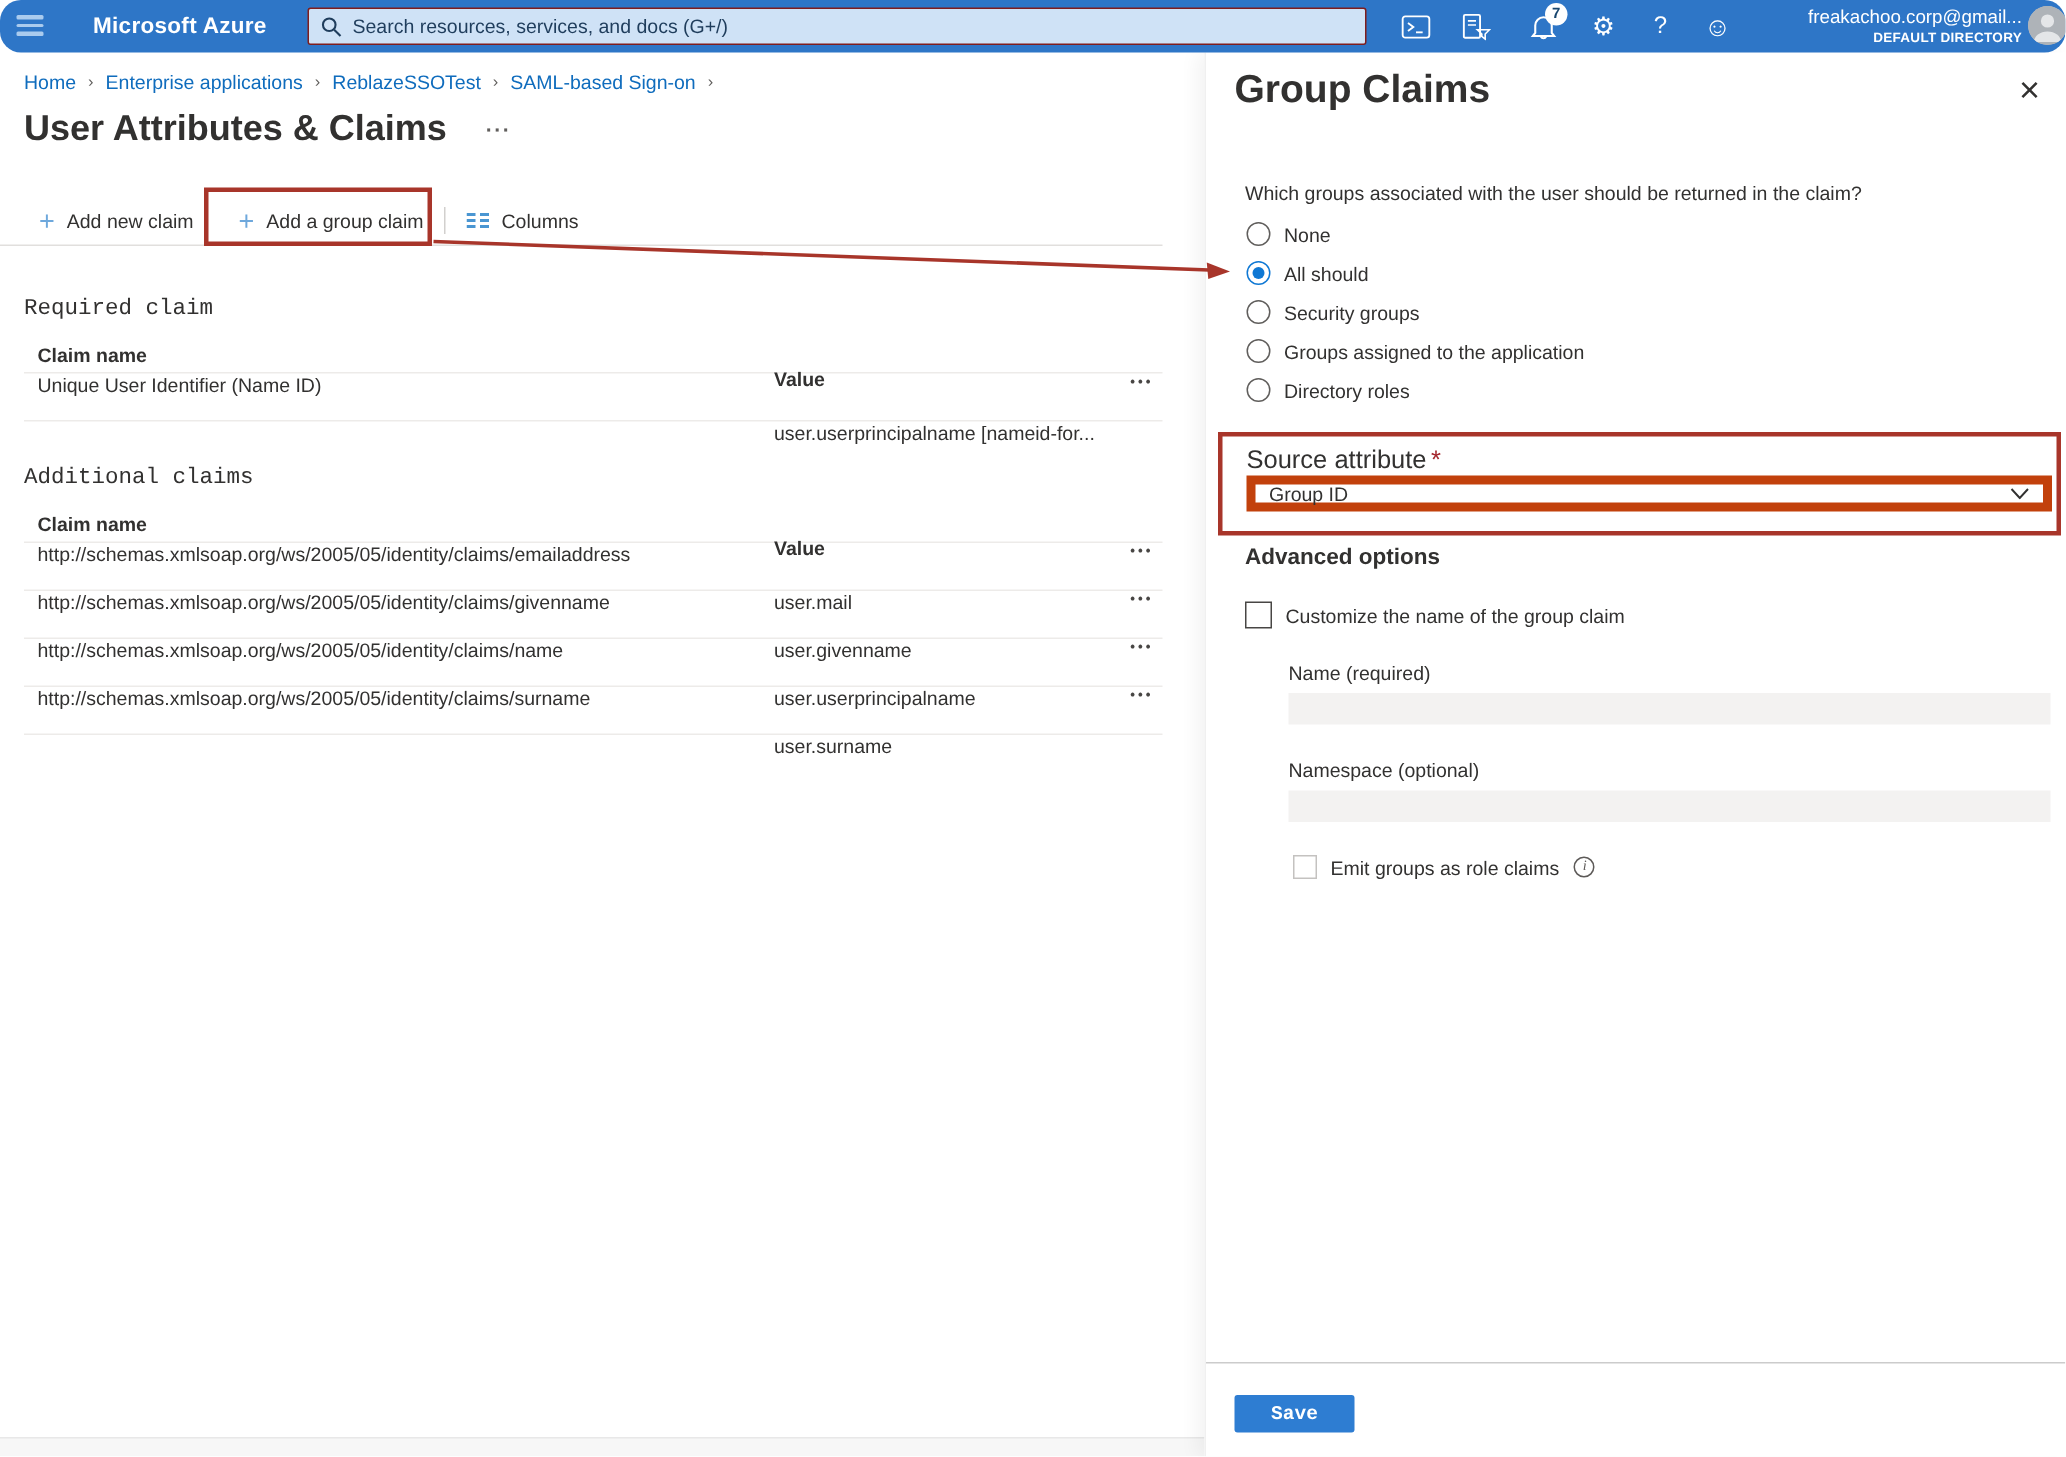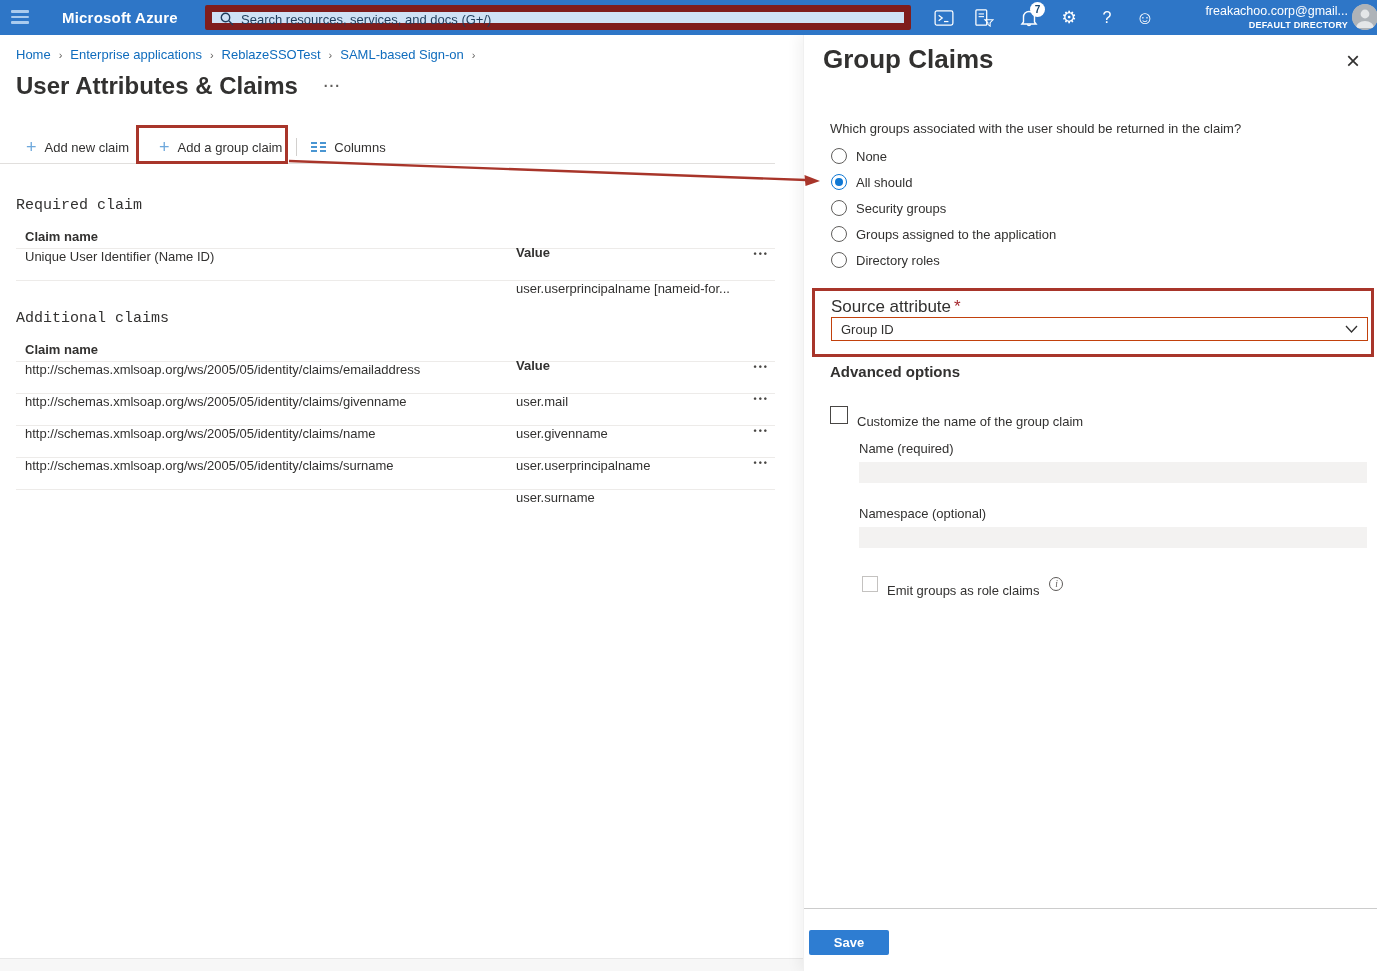--- a/index.html
+++ b/index.html
@@ -1,24 +1,24 @@
 <!DOCTYPE html>
 <html><head>
 <meta charset="utf-8">
 <style>
   * { margin:0; padding:0; box-sizing:border-box; }
   body { font-family:"Liberation Sans", sans-serif; background:#fff; }
   .page { position:relative; width:1377px; height:971px; overflow:hidden; background:#fff; color:#323130; }
 
   
-  .topbar { position:absolute; top:0; left:0; right:0; height:35px; background:#2e76c7; color:#fff; z-index:30; }
+  .topbar { position:absolute; top:0; left:0; right:0; height:35px; background:#2e76c7; color:#fff; z-index:30;border-radius:14px; }
   .hamburger { position:absolute; left:11px; top:10px; width:18px; cursor:pointer; }
   .hamburger i { display:block; height:2.5px; background:#aacbee; margin-bottom:3px; border-radius:1px; }
   .brand { position:absolute; left:62px; top:0; line-height:35px; font-size:15px; font-weight:700; letter-spacing:0.2px; }
-  .searchbox { position:absolute; left:205px; top:5px; width:706px; height:25px; background:#cfe2f6; border:7px solid #7f1d1d; border-radius:2px; display:flex; align-items:flex-start; padding:0 8px; }
+  .searchbox { position:absolute; left:205px; top:5px; width:706px; height:25px; background:#cfe2f6; border:1px solid #7f1d1d; border-radius:2px; display:flex; align-items:center; padding:0 8px; }
   .searchbox svg { flex:0 0 auto; margin-right:7px; }
   .searchbox input { flex:1; border:none; background:transparent; outline:none; font-size:13px; color:#17304e; font-family:"Liberation Sans", sans-serif; }
   .searchbox input::placeholder { color:#1f3d5c; opacity:1; }
   .tb-icon { position:absolute; top:0; height:35px; width:34px; display:flex; align-items:center; justify-content:center; cursor:pointer; color:#fff; }
   .tb-glyph { font-size:17px; line-height:1; color:#fff; }
   .badge { position:absolute; top:2px; left:18px; min-width:15px; height:15px; border-radius:8px; background:#fff; color:#17456e; font-size:10px; font-weight:700; display:flex; align-items:center; justify-content:center; padding:0 3px; }
   .account { position:absolute; right:29px; top:4px; text-align:right; line-height:1.25; cursor:pointer; }
   .account .email { font-size:12.5px; }
   .account .dir { font-size:9px; font-weight:700; letter-spacing:0.2px; }
   .avatar { position:absolute; left:1352px; top:4px; width:26px; height:26px; border-radius:50%; background:#b9bdc1; overflow:hidden; cursor:pointer; }
@@ -56,34 +56,34 @@
 
   .radio-group { position:absolute; left:27px; top:108px; }
   .radio-row { display:flex; align-items:center; height:26px; cursor:pointer; }
   .radio-circle { width:16px; height:16px; border:1px solid #605e5c; border-radius:50%; margin-right:9px; position:relative; background:#fff; flex:0 0 auto; }
   .radio-row.selected .radio-circle { border-color:#0f78d4; }
   .radio-row.selected .radio-circle::after { content:""; position:absolute; left:3px; top:3px; width:8px; height:8px; border-radius:50%; background:#0f78d4; }
   .radio-label { font-size:13px; color:#323130; }
 
   .source-label { position:absolute; left:27px; top:262px; font-size:17px; color:#323130; }
   .req-star { color:#a4262c; margin-left:3px; }
-  .select-box { position:absolute; left:27px; top:282px; width:537px; height:24px; border:1px solid #c2410c; background:#fff; display:flex; align-items:center; padding:0 9px; font-size:13px; cursor:pointer; }
+  .select-box { position:absolute; left:27px; top:282px; width:537px; height:24px; border:6px solid #c2410c; background:#fff; display:flex; align-items:center; padding:0 9px; font-size:13px; cursor:pointer; }
   .select-box .sel-val { flex:1; }
 
   .adv-heading { position:absolute; left:26px; top:328px; font-size:15px; font-weight:700; color:#323130; }
   .chk-row { position:absolute; display:flex; align-items:center; cursor:pointer; }
   .chk { width:18px; height:18px; border:1px solid #484644; background:#fff; margin-right:9px; flex:0 0 auto; }
   .chk.light { width:16px; height:16px; border:1px solid #c4c2c0; }
-  .chk-label { font-size:13px; color:#323130;margin-top:13px; }
+  .chk-label { font-size:13px; color:#323130; }
   .field-label { position:absolute; font-size:13px; color:#323130; }
   .field-input { position:absolute; width:508px; height:21px; background:#f3f2f1; border:none; }
   .info-icon { width:14px; height:14px; border:1px solid #5d5a58; border-radius:50%; color:#5d5a58; font-size:9.5px; display:flex; align-items:center; justify-content:center; margin-left:10px; font-family:"Liberation Serif", serif; font-style:italic; }
 
   .panel-footer-divider { position:absolute; left:0; top:873px; right:0; height:1px; background:#cccccc; }
-  .save-btn { position:absolute; left:5px; top:895px; width:80px; height:25px; background:#2e7dd2; color:#fff; border:none; border-radius:2px; font-size:13px; font-weight:700; cursor:pointer; font-family:Liberation Sans, sans-serif; }
+  .save-btn { position:absolute; left:19px; top:895px; width:80px; height:25px; background:#2e7dd2; color:#fff; border:none; border-radius:2px; font-size:13px; font-weight:700; cursor:pointer; font-family:Liberation Mono, monospace; }
 
   
   .anno-box1 { position:absolute; left:136px; top:125px; width:152px; height:39px; border:3px solid #a8352a; z-index:40; pointer-events:none; }
   .anno-box2 { position:absolute; left:812px; top:288px; width:562px; height:69px; border:3px solid #a8352a; z-index:40; pointer-events:none; }
   .anno-arrow { position:absolute; left:0; top:0; width:1377px; height:971px; z-index:41; pointer-events:none; }
 </style>
 </head>
 <body>
 
 <div class="page">

